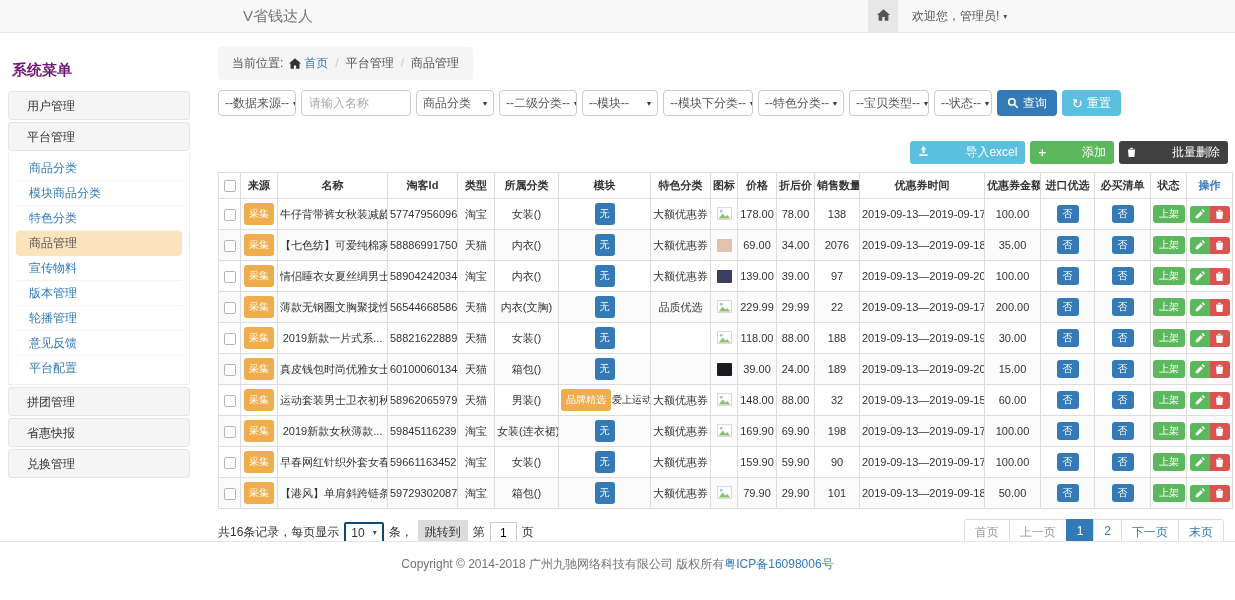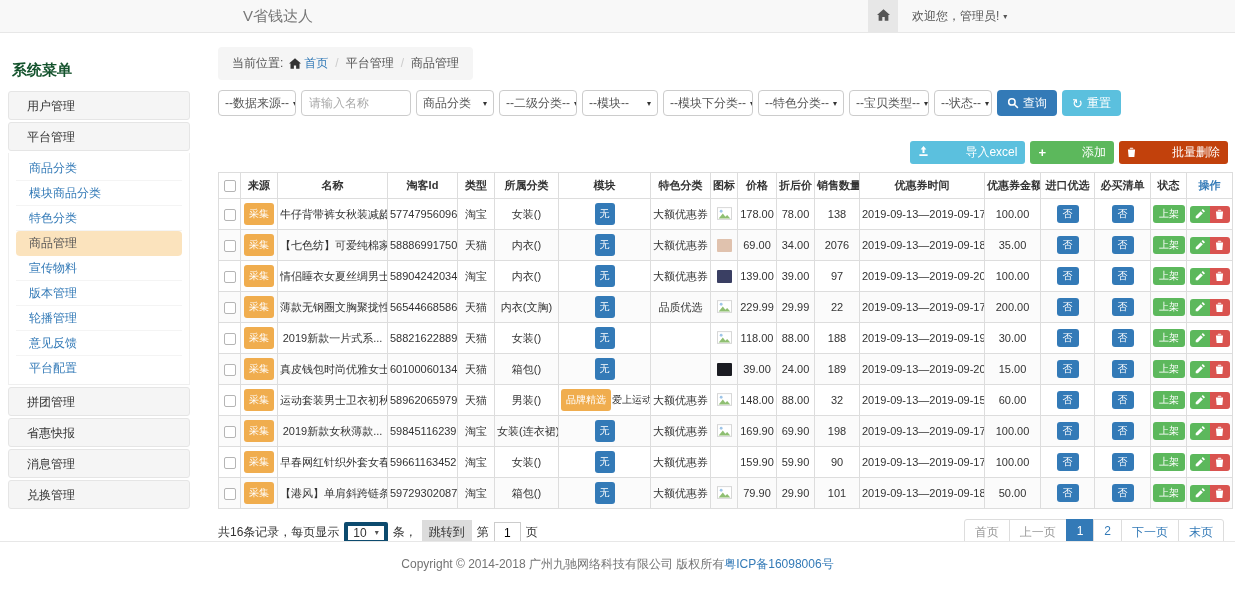--- a/index.html
+++ b/index.html
@@ -11,21 +11,21 @@
   
   .topbar { position:absolute; left:0; top:0; width:1235px; height:33px;
     background:#f8f8f8; border-bottom:1px solid #e7e7e7; }
   .brand { position:absolute; left:243px; top:0; line-height:32px; font-size:15px; color:#777; }
   .top-right { position:absolute; left:868px; top:0; height:32px; display:flex; align-items:stretch; }
   .home-box { width:30px; background:#e7e7e7; display:flex; align-items:center; justify-content:center; cursor:pointer; }
   .welcome { display:flex; align-items:center; padding:0 14px; font-size:12px; color:#555; cursor:pointer; }
   .caret { font-size:8px; color:#555; margin-left:4px; }
   
   .sidebar { position:absolute; left:8px; top:52px; width:182px; height:513px; overflow:hidden; }
-  .side-title { color:#14532d; font-size:15px; font-weight:bold; padding:9px 4px 11px 4px; }
+  .side-title { color:#701a75; font-size:15px; font-weight:bold; padding:9px 4px 11px 4px; }
   .side-group { background:#f5f5f5; border:1px solid #e5e5e5; border-radius:3px; margin-bottom:2px;
     padding-left:18px; height:29px; line-height:28px; font-size:12px; color:#333; cursor:pointer; }
   .side-subpanel { background:#fff; border:1px solid #efefef; border-top:none; margin:0 0 2px 0; padding:3px 7px; }
   .side-sub { height:25px; line-height:25px; font-size:12px; color:#337ab7; padding-left:13px;
     border-bottom:1px solid #f4f4f4; cursor:pointer; white-space:nowrap; overflow:hidden; }
   .side-sub:last-child { border-bottom:none; }
   .side-sub.active { background:#fbe3bd; border-radius:4px; color:#555; border-bottom-color:transparent; }
   
   .main { position:absolute; left:218px; top:47px; width:1010px; }
   .breadcrumb { display:inline-flex; align-items:center; background:#f5f5f5; border-radius:4px;
@@ -42,21 +42,21 @@
     padding:0 7px; font-size:12px; color:#333; outline:none; flex:none; }
   .name-input::placeholder { color:#aaa; }
   .btn { border:none; border-radius:4px; color:#fff; font-size:12px; display:inline-flex;
     align-items:center; gap:4px; cursor:pointer; padding:0 10px; height:26px; flex:none; }
   .btn-primary { background:#337ab7; }
   .btn-info { background:#5bc0de; }
   .refresh-glyph { font-size:13px; line-height:1; }
   .actions-row { display:flex; justify-content:flex-end; gap:5px; margin-top:25px; }
   .btn-sm { height:23px; padding:0 8px; font-size:12px; border-radius:3px;gap:36px; }
   .btn-success { background:#5cb85c; }
-  .btn-danger-light { background:#c2410c; }
+  .btn-danger-light { background:#404040; }
   .plus-glyph { font-size:13px; font-weight:bold; line-height:1; }
   
   .table-wrap { margin-top:8px; }
   table { width:100%; border-collapse:collapse; table-layout:fixed; }
   th,td { border:1px solid #ddd; font-size:11px; text-align:center; padding:4px 2px;
     color:#333; overflow:hidden; white-space:nowrap; height:26px; }
   th { font-weight:bold; background:#fff; }
   th.th-op { color:#337ab7; }
   tbody tr:nth-child(even) td { background:#fbfbfb; }
   .cb { display:inline-block; width:12px; height:12px; border:1px solid #b5b5b5;
@@ -72,21 +72,21 @@
   .thumb { display:inline-block; width:15px; height:13px; vertical-align:middle; border-radius:1px; }
   .op-group { display:inline-flex; }
   .op-btn { width:20px; height:17px; display:inline-flex; align-items:center;
     justify-content:center; cursor:pointer; }
   .op-edit { background:#5cb85c; border-radius:3px 0 0 3px; }
   .op-del { background:#d9534f; border-radius:0 3px 3px 0; }
   
   .pagination-row { display:flex; justify-content:space-between; align-items:center;
     margin-top:10px; font-size:12px; color:#333; }
   .pg-left { display:flex; align-items:center; gap:5px; }
-  .mini-select { border:4px solid #0c4a6e; border-radius:2px; height:22px; display:inline-flex;
+  .mini-select { border:2px solid #0c4a6e; border-radius:2px; height:22px; display:inline-flex;
     align-items:center; padding:0 5px; gap:4px; background:#fff; cursor:pointer; }
   .jump-chip { background:#dcdcdc; padding:4px 7px; color:#333; cursor:pointer; }
   .page-input { width:27px; height:21px; border:1px solid #ccc; text-align:center;
     font-size:12px; outline:none; }
   .pager { display:inline-flex; margin-right:4px; }
   .pg-btn { border:1px solid #ddd; background:#fff; padding:4px 10px; font-size:12px;
     color:#337ab7; margin-left:-1px; cursor:pointer; }
   .pg-btn:first-child { border-radius:3px 0 0 3px; margin-left:0; }
   .pg-btn:last-child { border-radius:0 3px 3px 0; }
   .pg-btn.muted { color:#999; }
@@ -128,21 +128,20 @@
         <div class="side-sub">特色分类</div>
         <div class="side-sub active">商品管理</div>
         <div class="side-sub">宣传物料</div>
         <div class="side-sub">版本管理</div>
         <div class="side-sub">轮播管理</div>
         <div class="side-sub">意见反馈</div>
         <div class="side-sub">平台配置</div>
       </div>
       <div class="side-group">拼团管理</div>
       <div class="side-group">省惠快报</div>
-      <div class="side-group">消息管理</div>
       <div class="side-group">兑换管理</div>
     </div>
 </div>
 
 <div class="main">
 
   <div class="breadcrumb">
     <span>当前位置:</span>
     <span class="bc-home">
       <svg width="12" height="11" viewBox="0 0 16 14">

